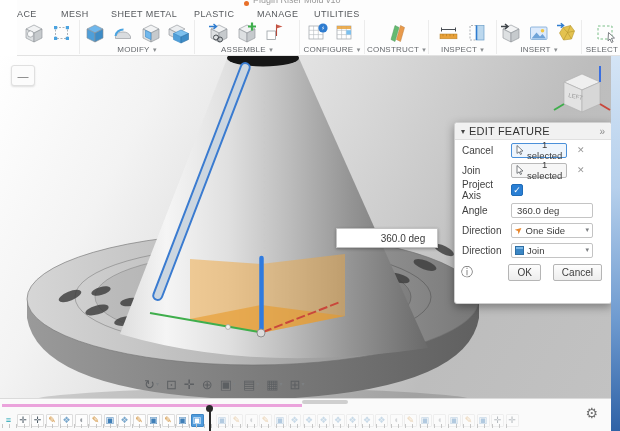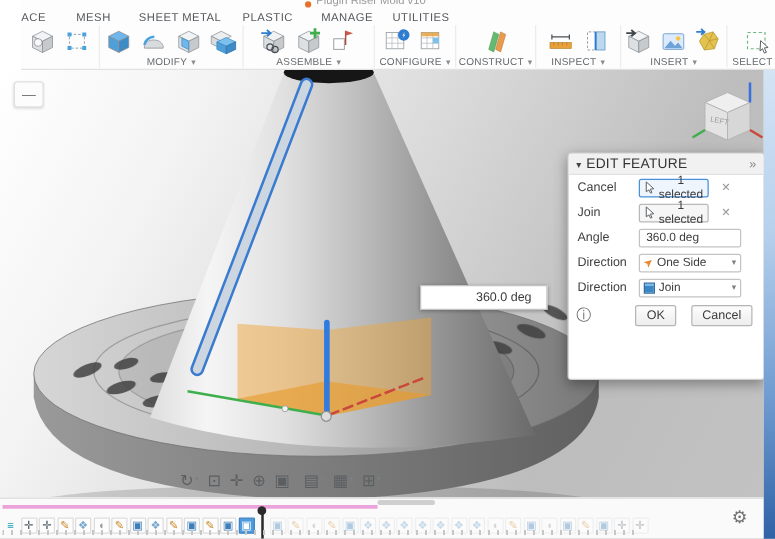--- a/index.html
+++ b/index.html
@@ -414,20 +414,24 @@
         <span class="dlabel">Join</span>
         <button class="sel-btn">
           <svg width="8" height="10" viewBox="0 0 8 10">
               <path d="M1 0.5 L7 6 L4.2 6.3 L5.6 9 L4.5 9.6 L3.1 6.9 L1 8.4 Z" fill="#fff" stroke="#5a5f64" stroke-width=".8"></path>
             </svg>
           <span>1 selected</span>
         </button>
         <span class="clear-x">✕</span>
       </div>
       <div class="drow">
+        <span class="dlabel">Project Axis</span>
+        <span class="checkbox">✓</span>
+      </div>
+      <div class="drow">
         <span class="dlabel">Angle</span>
         <input class="angle-field" value="360.0 deg" style="">
       </div>
       <div class="drow">
         <span class="dlabel">Direction</span>
         <div class="dd">
           <span class="dd-icon" style="color:#e8872e; display:inline-block; transform:rotate(-40deg)">➤</span>
           <span>One Side</span>
           <span class="dd-caret">▾</span>
         </div>

